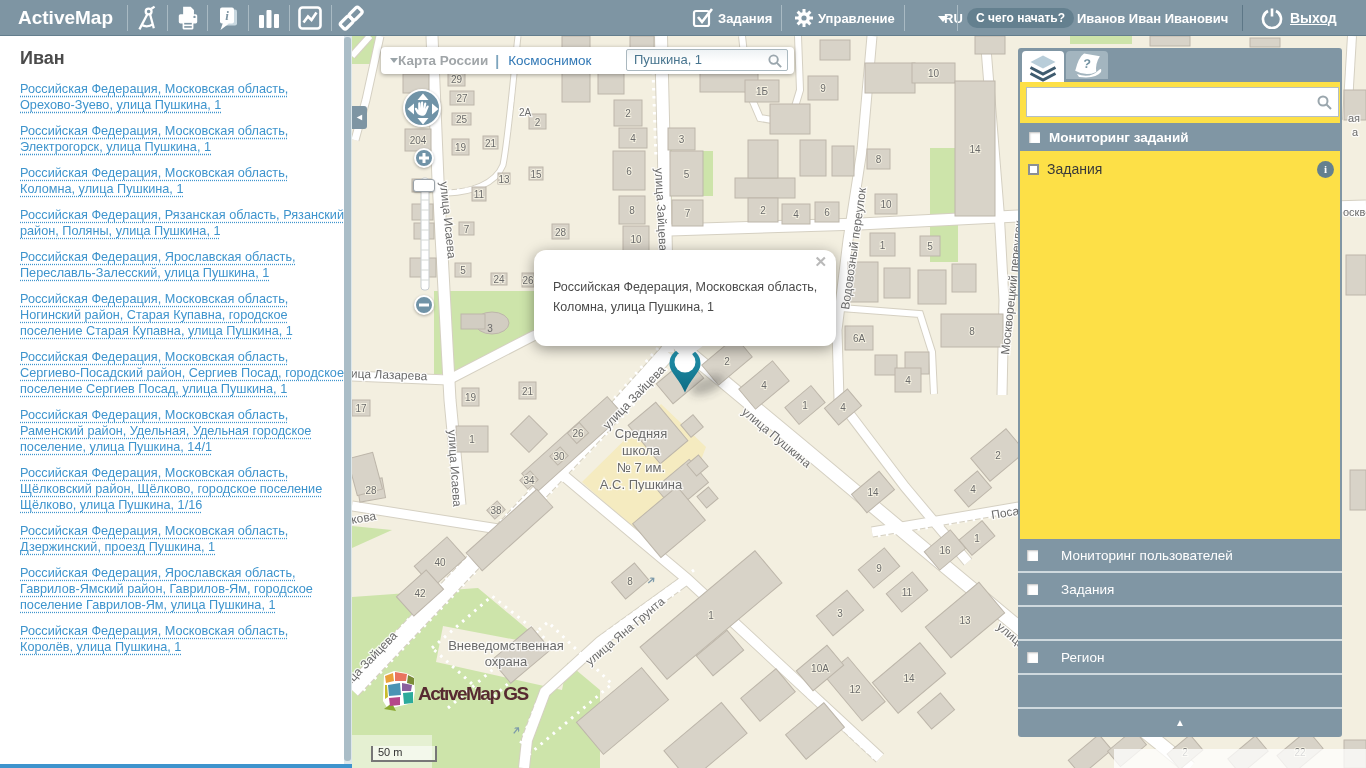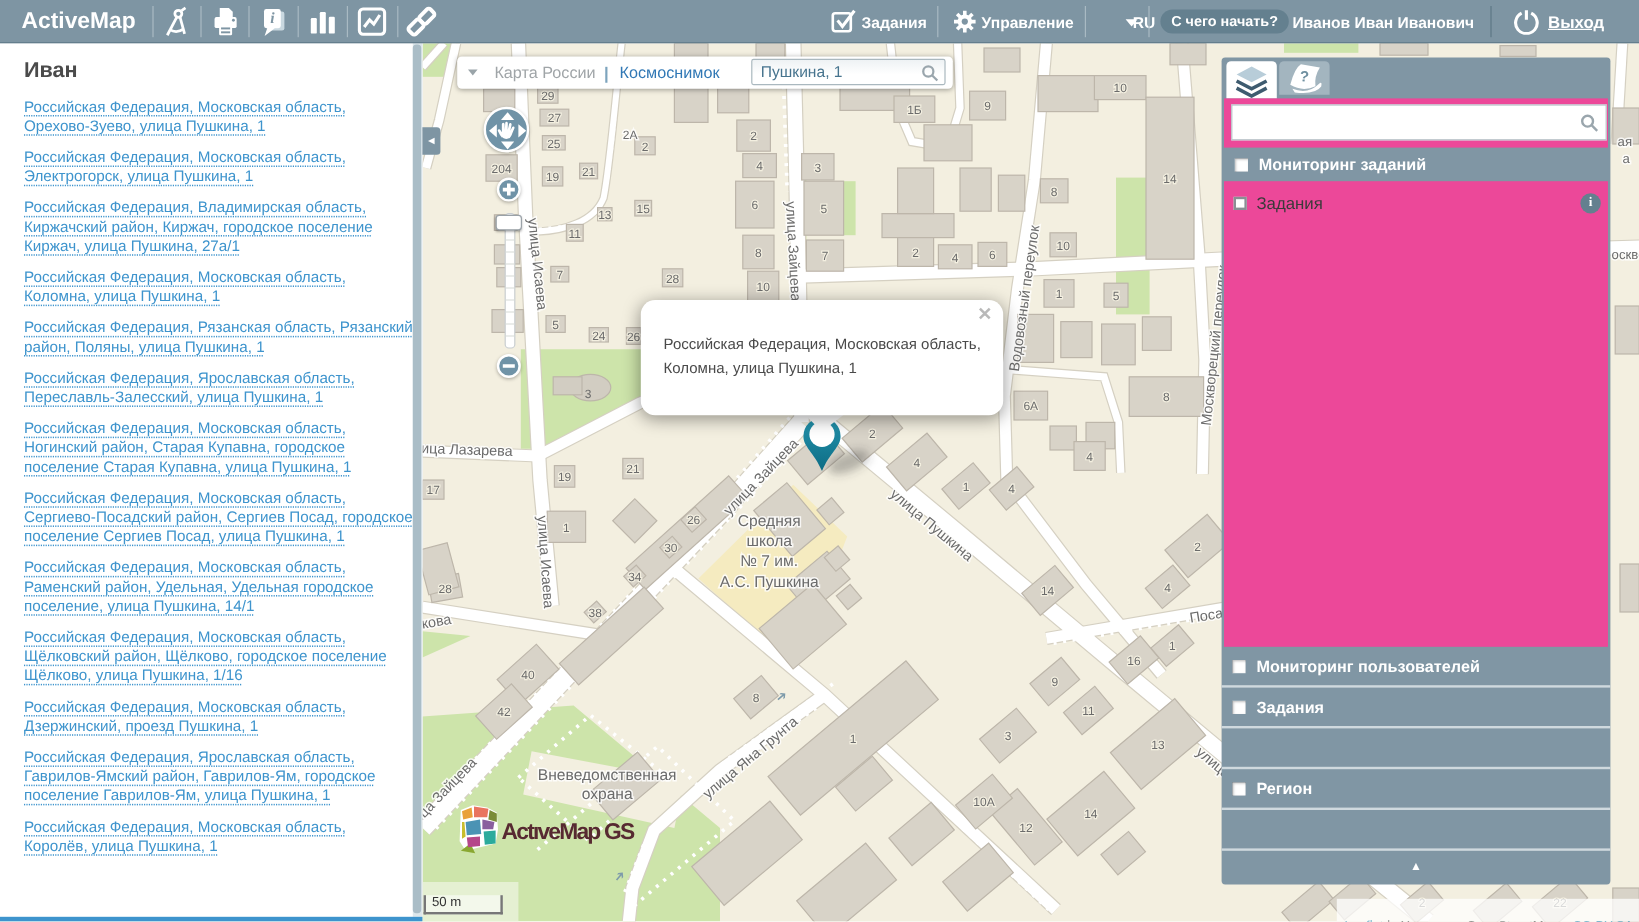--- a/index.html
+++ b/index.html
@@ -10,45 +10,45 @@
 .pill{position:absolute;left:967px;top:8px;height:20px;line-height:20px;padding:0 9px;background:#64808f;border-radius:10px;color:#fff;font-weight:bold;font-size:12px}
 .sidebar{position:absolute;left:0;top:36px;width:352px;height:728px;background:#fff;overflow:hidden}
 .sidebar h1{font-size:18px;color:#4b4b4b;margin:12px 0 12px 20px}
 .addr{display:block;margin:0 0 10px 20px;font-size:12.7px;line-height:16px;white-space:nowrap;color:#3e94cd;text-decoration:underline;text-decoration-style:dotted;text-underline-offset:3px;cursor:pointer}
 .sscroll{position:absolute;left:344px;top:36px;width:8px;height:728px;background:#dde7eb}
 .sthumb{position:absolute;left:344px;top:37px;width:7px;height:724px;background:#aabdc7;border-radius:3px}
 .sideblue{position:absolute;left:0;top:764px;width:352px;height:4px;background:#3e94cd}
 .collapse{position:absolute;left:352px;top:106px;width:15px;height:23px;background:#7e95a3;border-radius:0 3px 3px 0;color:#fff;font-size:9px;line-height:23px;text-align:center}
 .mapbar{position:absolute;left:381px;top:47px;width:413px;height:27px;background:#fff;border-radius:4px;box-shadow:0 1px 4px rgba(0,0,0,.35);display:flex;align-items:center}
 .mapbar .tri{width:0;height:0;border-left:4.5px solid transparent;border-right:4.5px solid transparent;border-top:5.5px solid #9aa4a9;margin-left:9px}
-.mapbar .base{color:#a0a5a8;font-weight:normal;font-size:13.5px;margin-left:14px}
+.mapbar .base{color:#a0a5a8;font-weight:bold;font-size:13.5px;margin-left:0}
 .mapbar .bsep{color:#7da4bd;font-weight:bold;font-size:14px;margin-left:7px}
 .mapbar .sat{color:#3178b5;font-weight:normal;font-size:13.5px;margin-left:9px}
 .msearch{position:absolute;left:626px;top:49px;width:162px;height:22px;border:1px solid #aab8bf;background:linear-gradient(#eef2f4,#fff 60%);border-radius:2px;font-size:13px;color:#47748e;padding:2px 20px 0 7px}
 .popup{position:absolute;left:534px;top:250px;width:302px;height:96px;background:#fff;border-radius:12px;box-shadow:0 3px 14px rgba(0,0,0,.4)}
 .popup .txt{position:absolute;left:19px;top:27px;font-size:12.5px;line-height:20px;color:#4a4a4a}
 .popup .x{position:absolute;right:9px;top:3px;font-size:15px;font-weight:bold;color:#b9b9b9}
 .panel{position:absolute;left:1018px;top:48px;width:324px;height:689px;background:#8096a4;border-radius:3px}
 .tab1{position:absolute;left:4px;top:3px;width:42px;height:31px;background:#fff;border-radius:4px 4px 0 0}
 .tab2{position:absolute;left:48px;top:3px;width:42px;height:28px;background:#a3b5bf;border-radius:4px 4px 0 0}
-.pwhite{position:absolute;left:2px;top:34px;width:320px;height:457px;background:#ec4899}
+.pwhite{position:absolute;left:2px;top:34px;width:320px;height:457px;background:#fde047}
 .psearch{position:absolute;left:6px;top:5px;width:313px;height:30px;border:1px solid #b4bfc5;background:#fff}
 .phead{position:absolute;left:0;width:320px;height:28px;background:#8096a4;display:flex;align-items:center}
 .pcheck{width:11px;height:11px;background:#fff;margin-left:9px;box-shadow:inset 1px 1px 2px rgba(0,0,0,.25)}
 .phead span{color:#fff;font-weight:bold;font-size:13.5px;margin-left:9px}
 .prow{position:absolute;left:0;width:324px;height:32px;display:flex;align-items:center}
 .prow .cb{width:11px;height:11px;background:#fff;margin-left:9px;box-shadow:inset 1px 1px 2px rgba(0,0,0,.25)}
-.prow span{color:#fff;font-weight:bold;font-size:13.5px;margin-left:9px}
+.prow span{color:#fff;font-weight:normal;font-size:13.5px;margin-left:23px}
 .pdiv{position:absolute;left:0px;width:324px;height:2px;background:#cfd9de}
 .zrow{position:absolute;left:8px;display:flex;align-items:center}
 .zrow .cb2{width:11px;height:11px;border:2px solid #8a8f94;background:#fff}
 .zrow span{font-size:14px;color:#3a3a3a;margin-left:8px}
 .info{position:absolute;left:297px;width:17px;height:17px;border-radius:50%;background:#64808f;color:#fff;font-size:11px;font-weight:bold;text-align:center;line-height:17px;font-family:"Liberation Serif",serif}
 .attrib{position:absolute;right:0;bottom:0;height:19px;background:rgba(255,255,255,.75);font-size:10.8px;color:#333;padding:17px 5px 0 6px;white-space:nowrap}
-.scalebar{position:absolute;left:353px;top:746px;width:66px;height:16px;background:rgba(255,255,255,.55);border:2px solid #777;border-top:none;font-size:11px;color:#333;padding-left:5px}
+.scalebar{position:absolute;left:371px;top:746px;width:66px;height:16px;background:rgba(255,255,255,.55);border:2px solid #777;border-top:none;font-size:11px;color:#333;padding-left:5px}
 .logo{position:absolute;left:380px;top:669px}
 .logotxt{position:absolute;left:38px;top:14px;font-size:19px;font-weight:bold;color:#572a31;letter-spacing:-1.5px;white-space:nowrap;font-family:"Liberation Sans",sans-serif}
 .pan{position:absolute;left:403px;top:89px;width:38px;height:38px;border-radius:50%;background:#7093a7;border:2px solid #fff;box-shadow:0 1px 3px rgba(0,0,0,.3)}
 .zbtn{position:absolute;width:20px;height:20px;border-radius:50%;background:#7093a7;border:2px solid #fff;color:#fff;text-align:center;box-shadow:0 1px 3px rgba(0,0,0,.3)}
 </style></head>
 <body>
 
 <svg width="1014" height="732" viewBox="352 36 1014 732" style="position:absolute;left:352px;top:36px">
 <rect x="352" y="36" width="1014" height="732" fill="#f3efe0"></rect>
 <polygon points="352,597 478,588 600,690 600,768 352,768" fill="#cde4aa"></polygon>
@@ -456,21 +456,20 @@
   </div>
 <div class="msearch">Пушкина, 1<svg style="position:absolute;right:4px;top:3px" width="16" height="16" viewBox="0 0 17 17">
       <circle cx="7" cy="7" r="4.5" fill="none" stroke="#9aa6ad" stroke-width="2"></circle>
       <path d="M10.5 10.5 L15 15" stroke="#9aa6ad" stroke-width="2"></path>
     </svg></div>
 
 <div class="sidebar">
 <h1>Иван</h1>
 <a class="addr">Российская Федерация, Московская область,<br>Орехово-Зуево, улица Пушкина, 1</a>
 <a class="addr">Российская Федерация, Московская область,<br>Электрогорск, улица Пушкина, 1</a>
-<a class="addr">Российская Федерация, Владимирская область,<br>Киржачский район, Киржач, городское поселение<br>Киржач, улица Пушкина, 27а/1</a>
 <a class="addr">Российская Федерация, Московская область,<br>Коломна, улица Пушкина, 1</a>
 <a class="addr">Российская Федерация, Рязанская область, Рязанский<br>район, Поляны, улица Пушкина, 1</a>
 <a class="addr">Российская Федерация, Ярославская область,<br>Переславль-Залесский, улица Пушкина, 1</a>
 <a class="addr">Российская Федерация, Московская область,<br>Ногинский район, Старая Купавна, городское<br>поселение Старая Купавна, улица Пушкина, 1</a>
 <a class="addr">Российская Федерация, Московская область,<br>Сергиево-Посадский район, Сергиев Посад, городское<br>поселение Сергиев Посад, улица Пушкина, 1</a>
 <a class="addr">Российская Федерация, Московская область,<br>Раменский район, Удельная, Удельная городское<br>поселение, улица Пушкина, 14/1</a>
 <a class="addr">Российская Федерация, Московская область,<br>Щёлковский район, Щёлково, городское поселение<br>Щёлково, улица Пушкина, 1/16</a>
 <a class="addr">Российская Федерация, Московская область,<br>Дзержинский, проезд Пушкина, 1</a>
 <a class="addr">Российская Федерация, Ярославская область,<br>Гаврилов-Ямский район, Гаврилов-Ям, городское<br>поселение Гаврилов-Ям, улица Пушкина, 1</a>
 <a class="addr">Российская Федерация, Московская область,<br>Королёв, улица Пушкина, 1</a>

